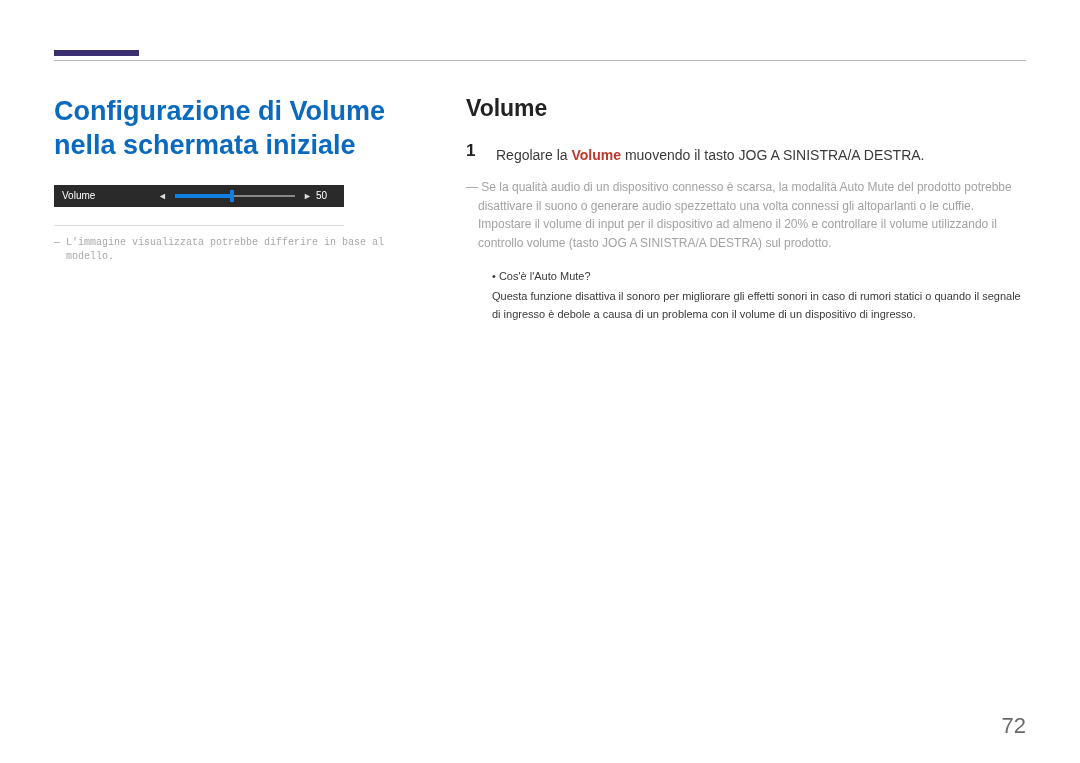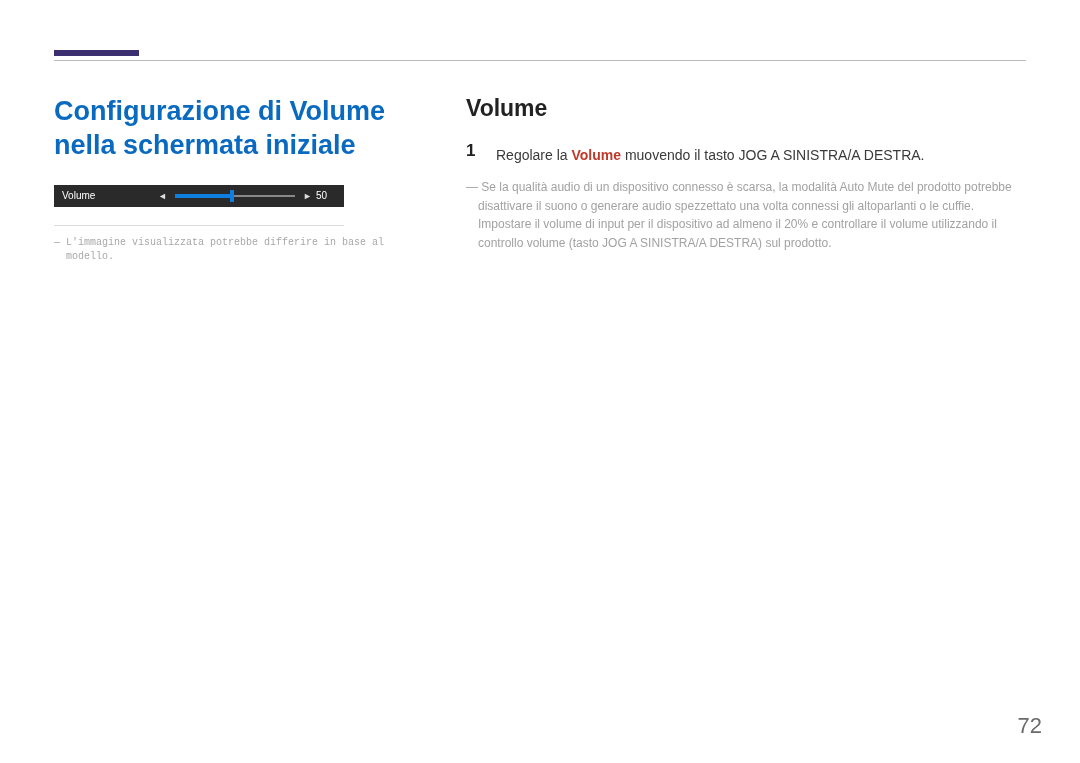--- a/index.html
+++ b/index.html
@@ -148,21 +148,21 @@
   }
   .bullet-body {
     font-size: 11px;
     color: #3a3a3a;
     line-height: 1.6;
     margin-top: 2px;
   }
   .page-number {
     position: absolute;
     bottom: 24px;
-    right: 38px;
+    right: 54px;
     font-size: 22px;
     color: #6a6a6a;
   }
 </style>
 </head>
 <body>
 
 <div class="page">
   <div class="top-accent"></div>
   <div class="top-rule"></div>
@@ -193,18 +193,22 @@
 
       <div class="step-row">
         <div class="step-num">1</div>
         <div class="step-text">
           <span>Regolare la </span><span class="hl-red">Volume</span><span> muovendo il tasto JOG A SINISTRA/A DESTRA.</span>
         </div>
       </div>
 
       <p class="gray-note">― Se la qualità audio di un dispositivo connesso è scarsa, la modalità Auto Mute del prodotto potrebbe disattivare il suono o generare audio spezzettato una volta connessi gli altoparlanti o le cuffie. Impostare il volume di input per il dispositivo ad almeno il 20% e controllare il volume utilizzando il controllo volume (tasto JOG A SINISTRA/A DESTRA) sul prodotto.</p>
 
+      <div class="bullet-block">
+        <div class="bullet-row">•   Cos'è l'Auto Mute?</div>
+        <div class="bullet-body">Questa funzione disattiva il sonoro per migliorare gli effetti sonori in caso di rumori statici o quando il segnale di ingresso è debole a causa di un problema con il volume di un dispositivo di ingresso.</div>
+      </div>
     </div>
 
   </div>
 </div>
 
 <div class="page-number">72</div>
 
 </body></html>

